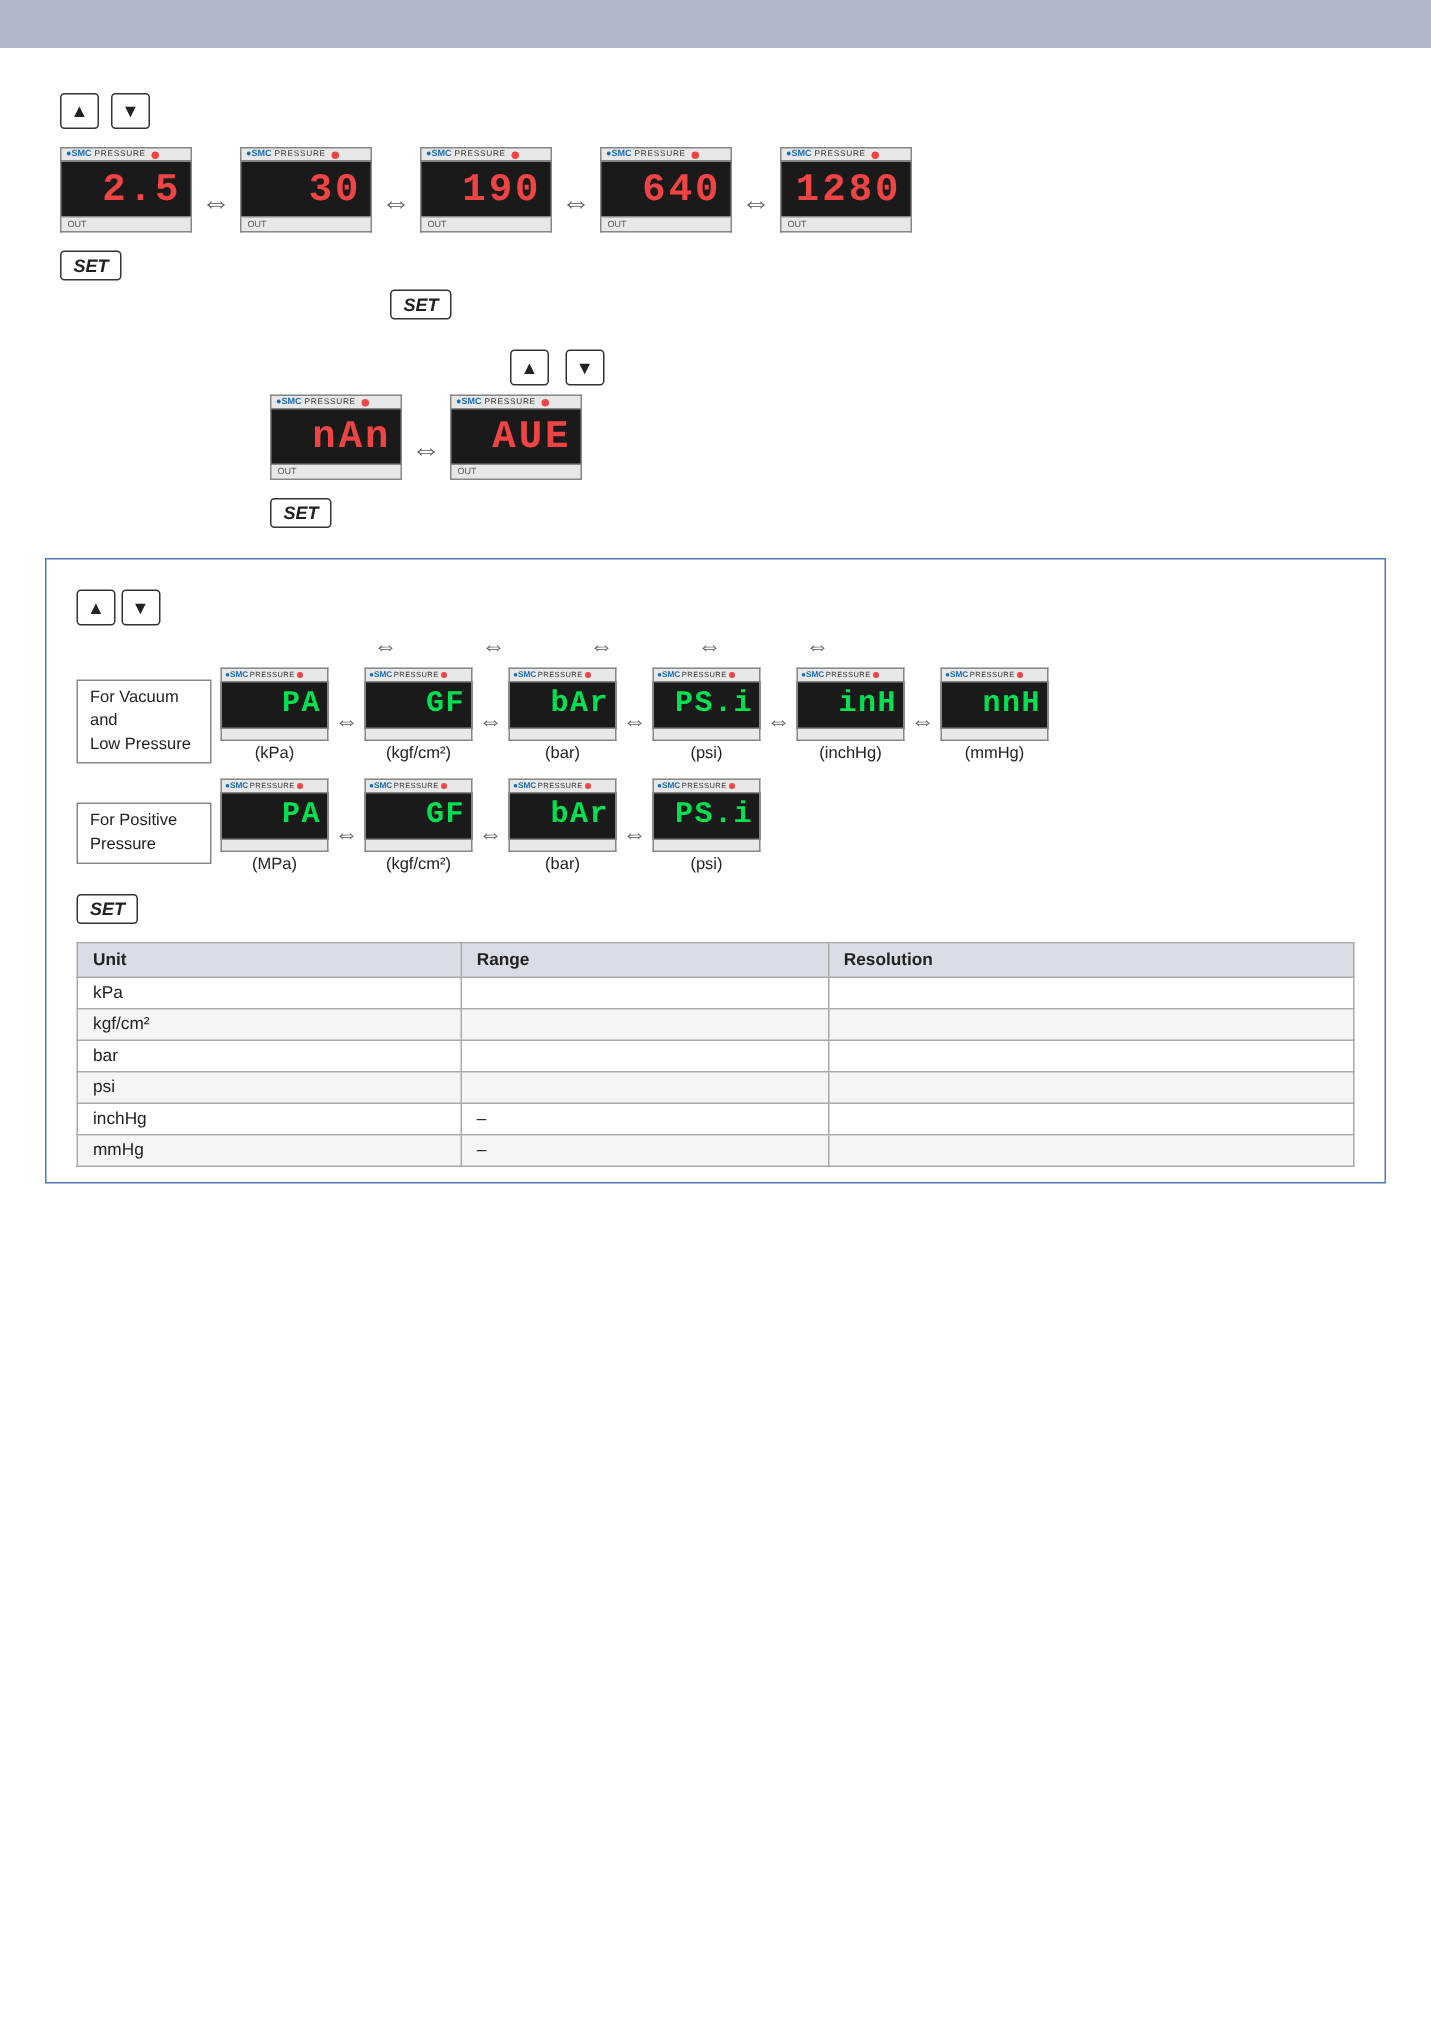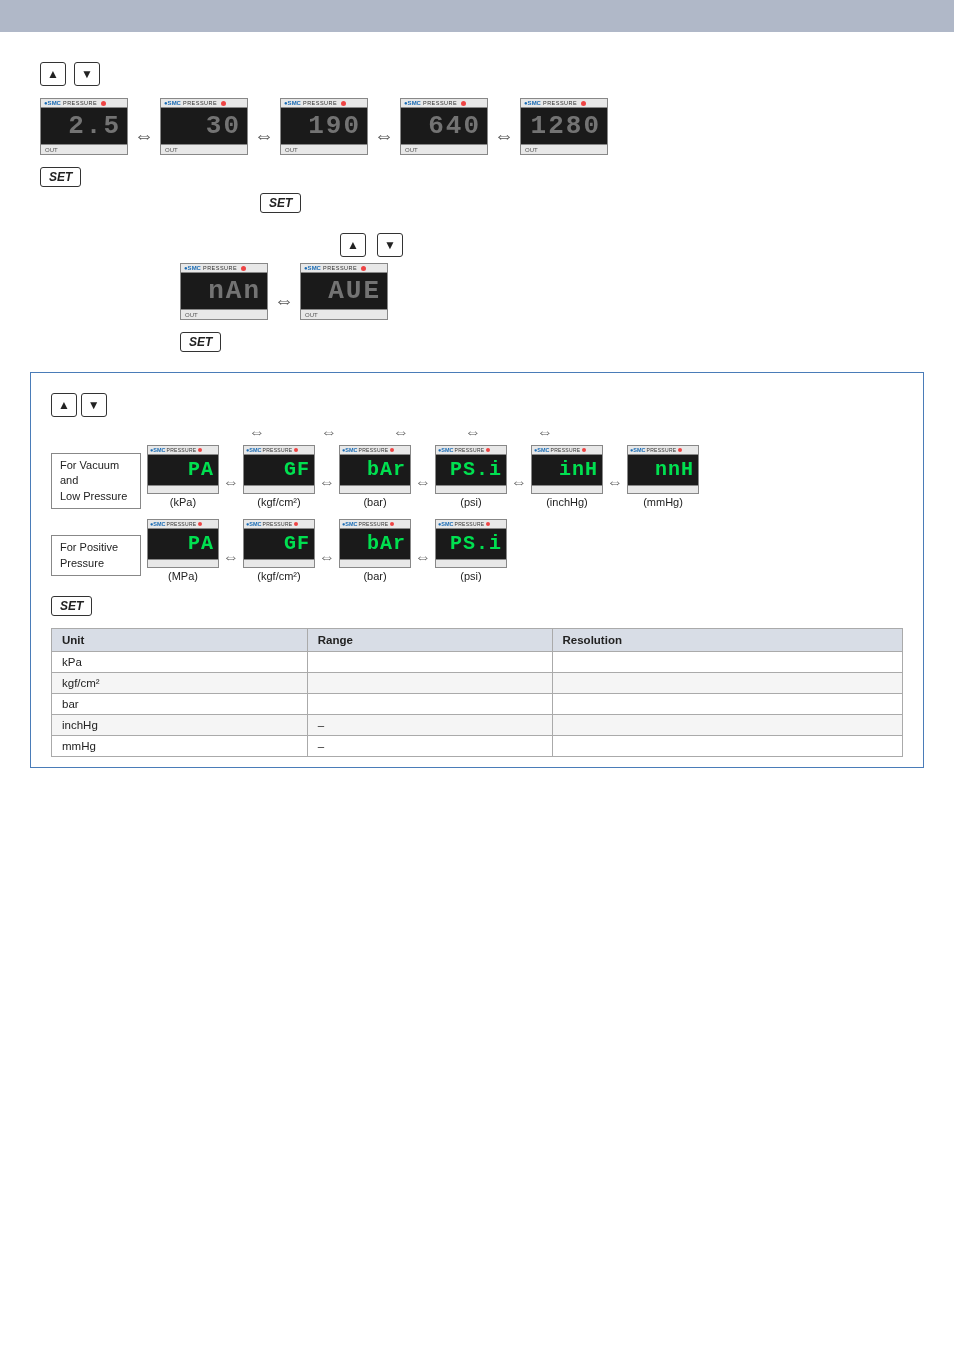--- a/index.html
+++ b/index.html
@@ -99,21 +99,21 @@
       width: 100%;
       padding: 4px 6px;
       display: flex;
       align-items: center;
       justify-content: flex-end;
       min-height: 38px;
     }
     .lcd-digits {
       font-size: 26px;
       font-weight: bold;
-      color: #737373;
+      color: #ef4444;
       font-family: 'Courier New', monospace;
       letter-spacing: 2px;
       line-height: 1;
     }
     .lcd-footer {
       border: 1.5px solid #888;
       border-top: none;
       width: 100%;
       background: #e8e8e8;
       display: flex;
@@ -656,20 +656,25 @@
           <td>kgf/cm²</td>
           <td></td>
           <td></td>
         </tr>
         <tr>
           <td>bar</td>
           <td></td>
           <td></td>
         </tr>
         <tr>
+          <td>psi</td>
+          <td></td>
+          <td></td>
+        </tr>
+        <tr>
           <td>inchHg</td>
           <td>–</td>
           <td></td>
         </tr>
         <tr>
           <td>mmHg</td>
           <td>–</td>
           <td></td>
         </tr>
       </tbody>

